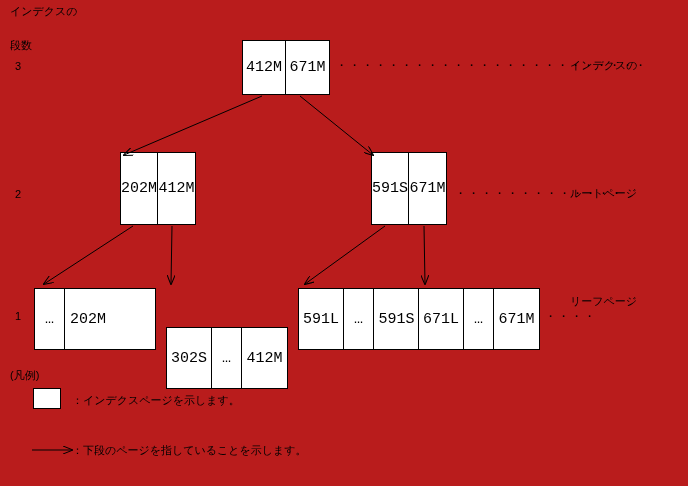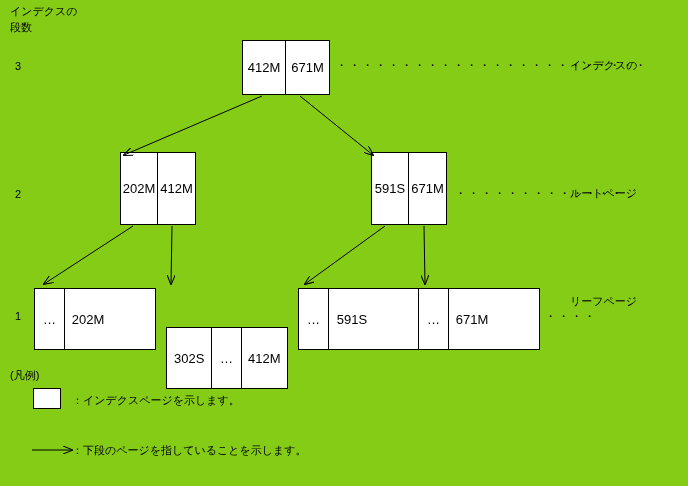--- a/index.html
+++ b/index.html
@@ -4,21 +4,21 @@
 <style>
   html, body {
     margin: 0;
     padding: 0;
     background: #ffffff;
   }
   #root {
     position: relative;
     width: 688px;
     height: 486px;
-    background: #84cc16;
+    background: #b91c1c;
     font-family: "Liberation Sans", sans-serif;
     font-size: 11px;
     color: #000000;
     overflow: hidden;
   }
   .abs { position: absolute; }
   .txt {
     white-space: pre;
     line-height: 14px;
     font-size: 11px;
@@ -32,25 +32,26 @@
     border: 1px solid #000;
     background: #fff;
     display: flex;
     align-items: stretch;
   }
   .cell {
     box-sizing: border-box;
     display: flex;
     align-items: center;
     justify-content: center;
-    font-size: 13px;
+    font-size: 15px;
     line-height: 1;
     border-right: 1px solid #000;
     background: #fff;
     white-space: nowrap;
+    font-family: Liberation Mono, monospace;
   }
   .cell:last-child { border-right: none; }
   svg.overlay {
     position: absolute;
     left: 0;
     top: 0;
     width: 688px;
     height: 486px;
     pointer-events: none;
   }
@@ -61,21 +62,21 @@
     background: #fff;
   }
   .dots { letter-spacing: 2px; font-size: 11px; }
 </style>
 </head>
 <body>
 
 <div id="root">
 
   <div class="abs txt" style="left:10px; top:4px;">インデクスの</div>
-  <div class="abs txt" style="left:10px; top:21px;font-family:Liberation Mono, monospace;">段数</div>
+  <div class="abs txt" style="left:10px; top:38px;">段数</div>
 
   <div class="abs txt level-num" style="left:15px; top:59px;">3</div>
   <div class="abs txt level-num" style="left:15px; top:187px;">2</div>
   <div class="abs txt level-num" style="left:15px; top:309px;">1</div>
 
   <div class="page" style="left:242px; top:40px; width:88px; height:55px;">
     <div class="cell" style="width:44px;">412M</div>
     <div class="cell" style="width:44px;">671M</div>
   </div>
 
@@ -94,25 +95,27 @@
     <div class="cell" style="width:46px;">202M</div>
   </div>
 
   <div class="page" style="left:166px; top:288px; width:122px; height:62px;margin-top:39px;">
     <div class="cell" style="width:46px;">302S</div>
     <div class="cell" style="width:30px;">…</div>
     <div class="cell" style="width:46px;">412M</div>
   </div>
 
   <div class="page" style="left:298px; top:288px; width:122px; height:62px;">
+    <div class="cell" style="width:46px;">591L</div>
     <div class="cell" style="width:30px;">…</div>
     <div class="cell" style="width:46px;">591S</div>
   </div>
 
   <div class="page" style="left:418px; top:288px; width:122px; height:62px;">
+    <div class="cell" style="width:46px;">671L</div>
     <div class="cell" style="width:30px;">…</div>
     <div class="cell" style="width:46px;">671M</div>
   </div>
 
   <div class="abs txt dots" style="left:336px; top:58px;">・・・・・・・・・・・・・・・・・・・・・・・・</div>
   <div class="abs txt" style="left:570px; top:58px;">インデクスの</div>
 
   <div class="abs txt dots" style="left:455px; top:186px;">・・・・・・・・・・・・・</div>
   <div class="abs txt" style="left:570px; top:186px;">ルートページ</div>
 

